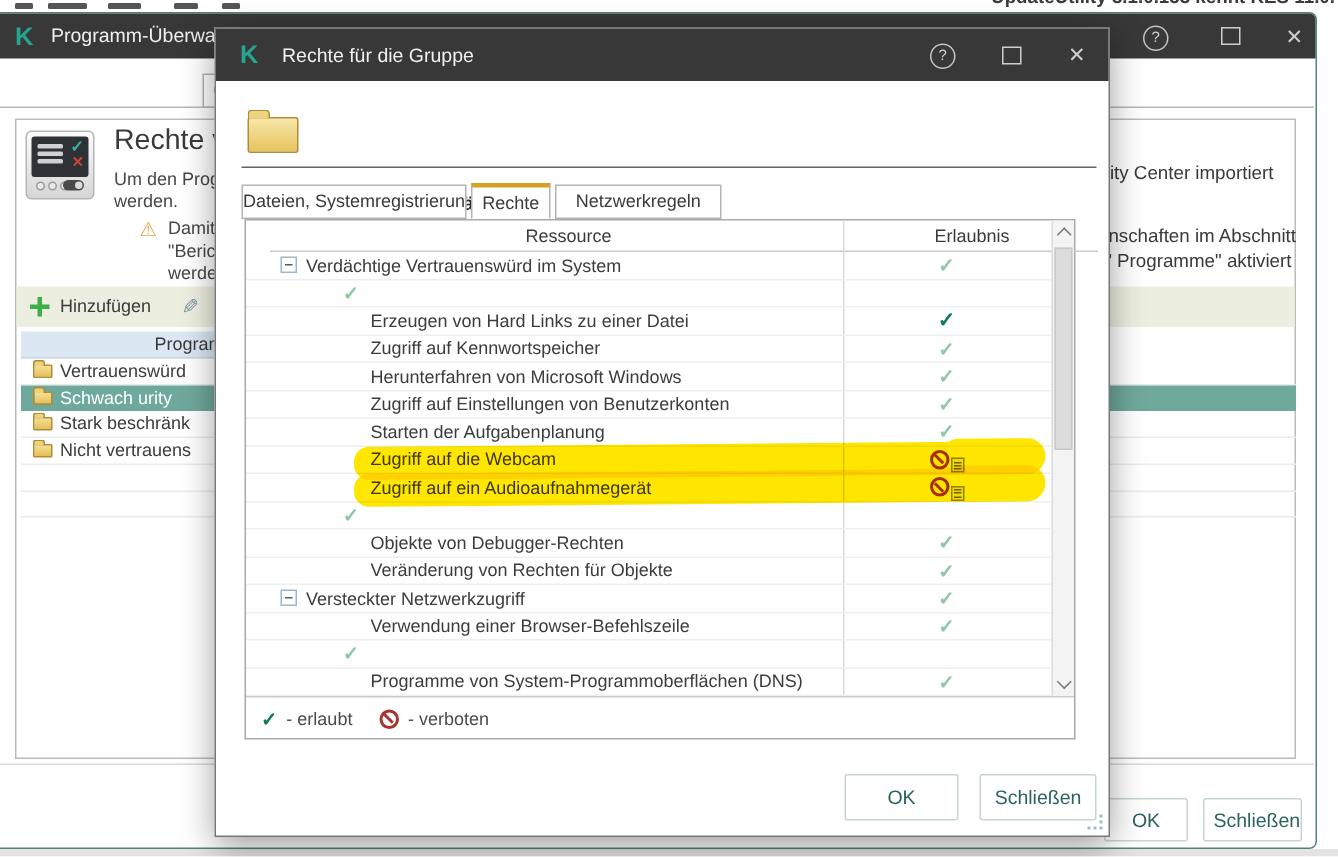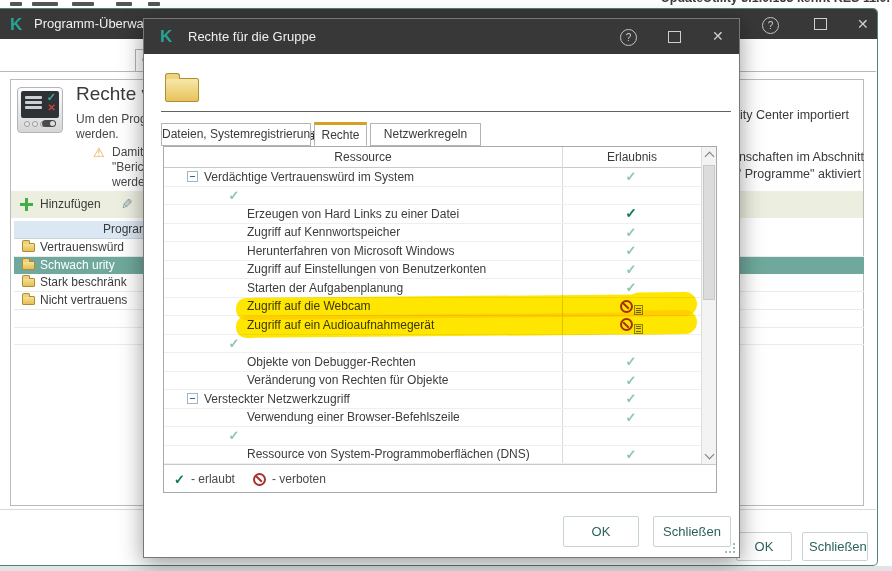--- a/index.html
+++ b/index.html
@@ -75,21 +75,21 @@
        box-sizing:border-box;box-shadow:0 6px 22px rgba(0,0,0,.4);z-index:10;}
   .dlg-title{height:35px;}
   .big-folder{position:absolute;left:21px;top:59px;width:34px;height:24px;background:linear-gradient(#f7e7a8,#e7c35e);
               border:1px solid #b08c35;border-radius:2px;box-sizing:border-box;}
   .big-folder::before{content:'';position:absolute;left:-1px;top:-6px;width:13px;height:5px;background:#eed47f;
               border:1px solid #b08c35;border-bottom:none;border-radius:3px 3px 0 0;}
   .dlg-group{position:absolute;left:62px;top:63px;font-size:13px;font-weight:bold;color:#2b2b2b;margin-top:46px;}
   .underline{position:absolute;left:17px;top:92px;width:570px;height:1px;background:#60655f;}
 
   .frame{position:absolute;left:19px;top:127px;width:554px;height:347px;border:1px solid #a9a9a9;box-sizing:border-box;}
-  .thead{position:absolute;left:0;top:0;width:552px;height:21px;border-bottom:1px solid #c9c9c9;box-sizing:border-box;}
+  .thead{position:absolute;left:16px;top:0;width:552px;height:21px;border-bottom:1px solid #c9c9c9;box-sizing:border-box;}
   .th1{position:absolute;left:0;top:0;width:398px;text-align:center;font-size:12px;color:#3a3a3a;line-height:20px;}
   .th2{position:absolute;left:398px;top:0;width:140px;text-align:center;font-size:12px;color:#3a3a3a;line-height:20px;}
   .coldiv{position:absolute;left:398px;top:0;width:1px;height:317px;background:#dadada;}
   .gridbottom{position:absolute;left:0;top:317px;width:552px;height:1px;background:#c9c9c9;}
 
   .rows{position:absolute;left:0;top:21px;width:537px;}
   .perm-row{position:relative;height:18.5px;display:flex;align-items:center;border-bottom:1px solid #efefef;box-sizing:border-box;}
   .res-cell{flex:1;display:flex;align-items:center;font-size:12px;color:#3c3c3c;white-space:nowrap;overflow:hidden;}
   .indent1 .res-cell{padding-left:23px;}
   .indent2 .res-cell{padding-left:83px;}
@@ -363,21 +363,21 @@
             <span class="chk">✓</span>
           </div>
         </div>
         <div class="perm-row indent2">
           <div class="perm-cell">
             <span class="chk">✓</span>
           </div>
         </div>
         <div class="perm-row indent2">
           <div class="res-cell">
-            <span>Ressource von System-Programmoberflächen (DNS)</span>
+            <span>Programme von System-Programmoberflächen (DNS)</span>
           </div>
           <div class="perm-cell">
             <span class="chk">✓</span>
           </div>
         </div>
       </div>
     <div class="gridbottom"></div>
 
     <div class="vscroll">
       <span class="sb-arrow sb-up" style="top:0;">

